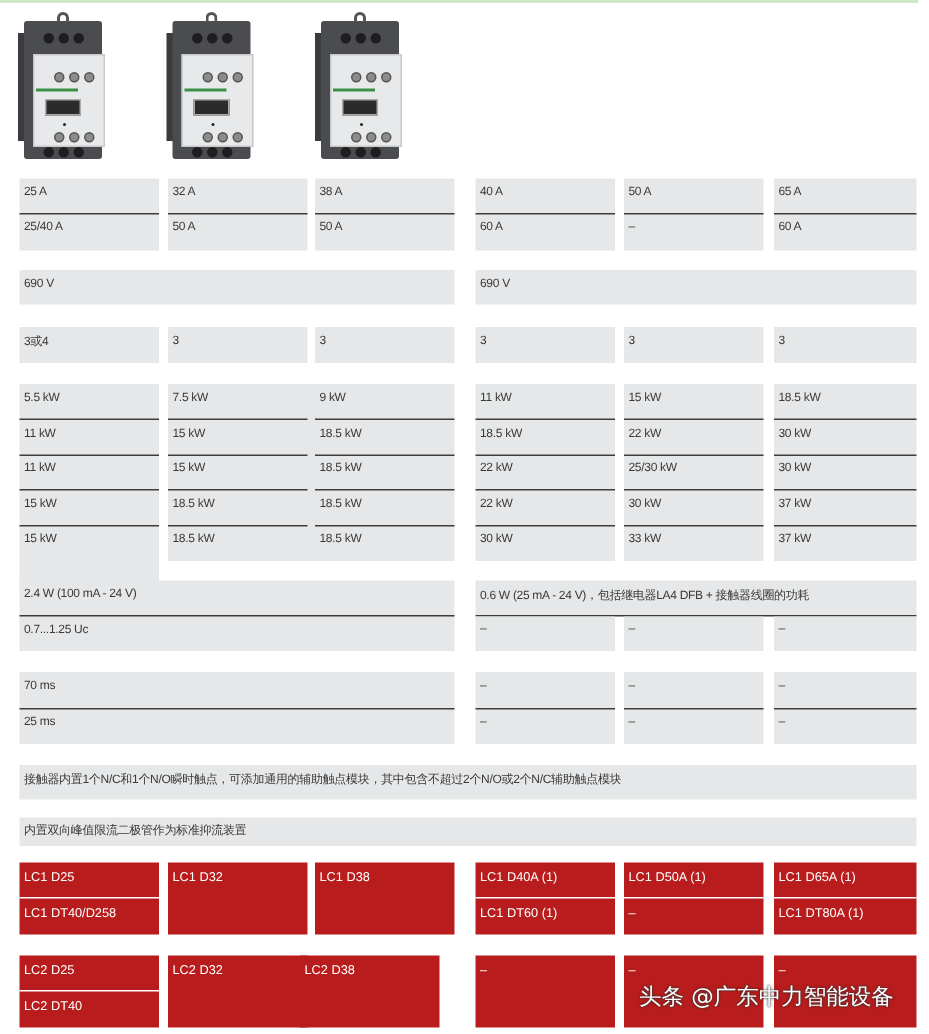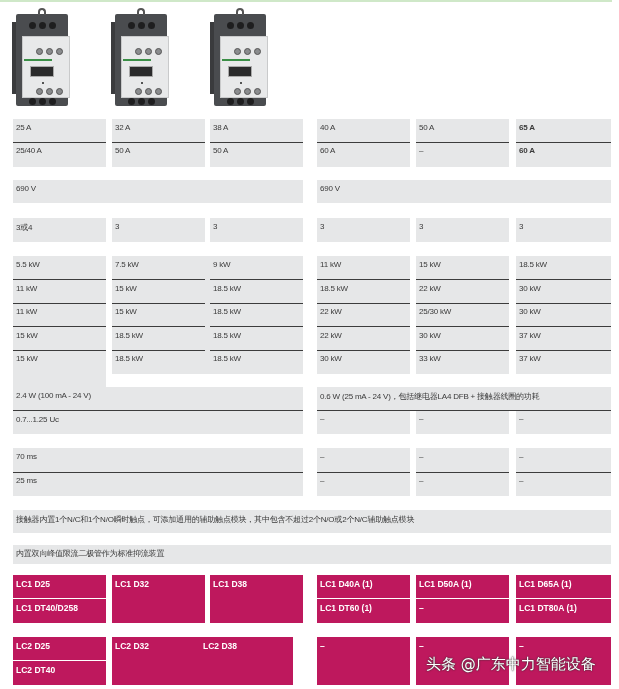--- a/index.html
+++ b/index.html
@@ -6,21 +6,21 @@
   body {
     width: 619px; height: 689px; position: relative; overflow: hidden;
     background: #ffffff;
     font-family: "Liberation Sans", sans-serif;
     font-size: 8px; color: #3a3a3a;
   }
   .topbar { position: absolute; left: 0; top: 0; width: 612px; height: 2px; background: #cfe8c8; }
   .cell { position: absolute; background: #e6e7e8; box-sizing: border-box; }
   .cell span { position: absolute; left: 3px; top: 4px; white-space: nowrap; letter-spacing: -0.2px; }
   .sep { position: absolute; height: 1px; background: #3c3c3c; }
-  .g { position: absolute; background: #be185d; box-sizing: border-box; color: #fff; font-weight: bold; font-size: 8.5px; }
+  .g { position: absolute; background: #b91c1c; box-sizing: border-box; color: #fff; font-weight: normal; font-size: 8.5px; }
   .g span { position: absolute; left: 3px; top: 4px; white-space: nowrap; }
   .gsep { position: absolute; height: 1px; background: #ffffff; }
 
   
   .prod { position: absolute; width: 62px; height: 100px; }
   .prod .body { position: absolute; left: 4px; top: 6px; width: 52px; height: 92px; background: #4a4c4f; border-radius: 2px; }
   .prod .rail { position: absolute; left: 0; top: 14px; width: 6px; height: 72px; background: #3a3b3d; }
   .prod .tab { position: absolute; left: 26px; top: 0; width: 8px; height: 7px; border: 2px solid #555; border-bottom: none; border-radius: 4px 4px 0 0; box-sizing: border-box; }
   .prod .front { position: absolute; left: 10px; top: 28px; width: 46px; height: 60px; background: #e8e9ea; border: 1px solid #c9cacb; }
   .prod .screw { position: absolute; width: 7px; height: 7px; border-radius: 50%; background: #1e1e1f; }
@@ -114,21 +114,21 @@
       <span style="top:27px">50 A</span>
     </div>
   <div class="cell" style="left:317px;top:119px;width:93px;height:48px;">
       <span>40 A</span>
       <span style="top:27px">60 A</span>
     </div>
   <div class="cell" style="left:416px;top:119px;width:93px;height:48px;">
       <span>50 A</span>
       <span style="top:27px">–</span>
     </div>
-  <div class="cell" style="left:516px;top:119px;width:95px;height:48px;font-weight:bold;">
+  <div class="cell" style="left:516px;top:119px;width:95px;height:48px;">
       <span>65 A</span>
       <span style="top:27px">60 A</span>
     </div>
   <div class="sep" style="left:13px;top:142px;width:93px;"></div>
   <div class="sep" style="left:112px;top:142px;width:93px;"></div>
   <div class="sep" style="left:210px;top:142px;width:93px;"></div>
   <div class="sep" style="left:317px;top:142px;width:93px;"></div>
   <div class="sep" style="left:416px;top:142px;width:93px;"></div>
   <div class="sep" style="left:516px;top:142px;width:95px;"></div>
 </div>

